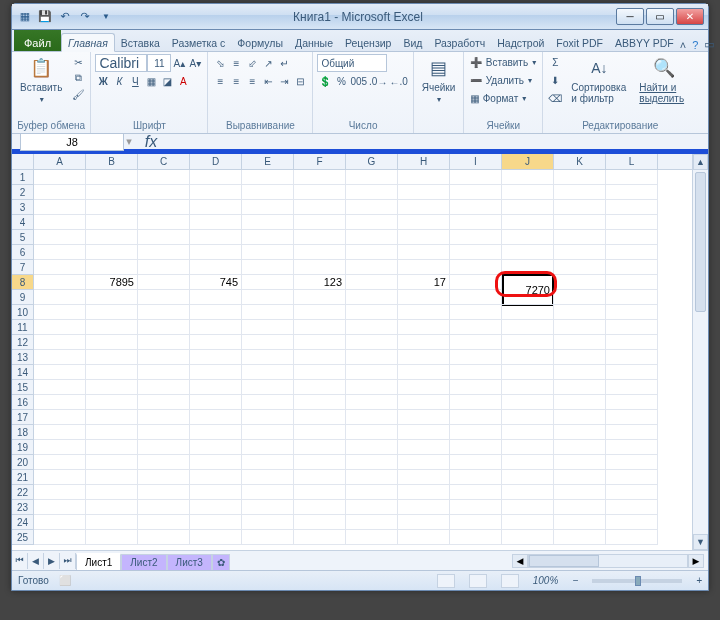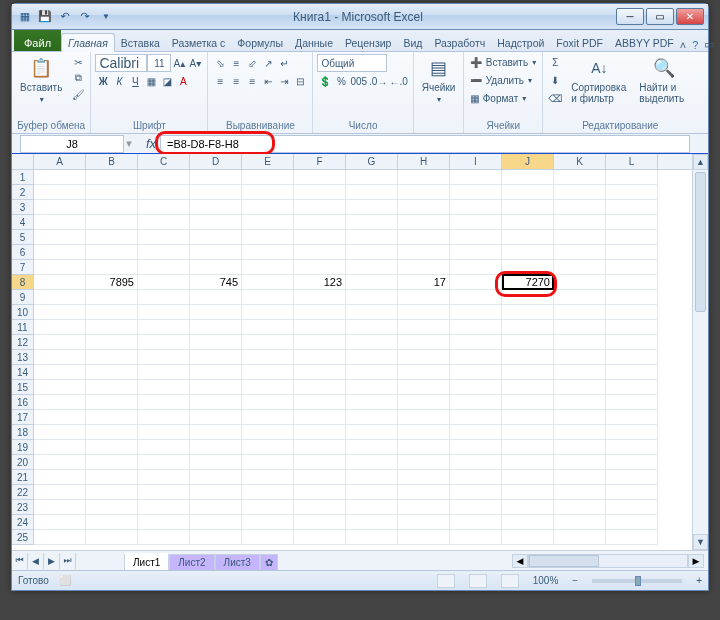--- a/index.html
+++ b/index.html
@@ -24,53 +24,53 @@
 .big-btn { display: flex; flex-direction: column; align-items: center; gap: 2px; padding: 2px 4px; cursor: pointer; }
 .big-btn .ico { width: 24px; height: 24px; display: flex; align-items: center; justify-content: center; font-size: 18px; }
 .big-btn .lbl { font-size: 10px; }
 .mini-grid { display: flex; flex-direction: column; gap: 0; }
 .mini-row { display: flex; gap: 0; height: 18px; align-items: center; }
 .mini-btn { min-width: 16px; height: 16px; display: flex; align-items: center; justify-content: center; font-size: 10px; border: 1px solid transparent; cursor: pointer; color:#3a5a7a; }
 .font-name { width: 52px; height: 18px; border: 1px solid #b6c6da; background: #fff; font-size: 14px; padding: 0 3px; display: flex; align-items: center; }
 .font-size { width: 24px; height: 18px; border: 1px solid #b6c6da; background: #fff; font-size: 10px; display: flex; align-items: center; justify-content: center; }
 .combo { width: 70px; height: 18px; border: 1px solid #b6c6da; background: #fff; font-size: 10px; padding: 0 3px; display: flex; align-items: center; }
 .cell-btn { display: flex; align-items: center; gap: 3px; height: 16px; font-size: 10px; cursor: pointer; padding: 0 2px; white-space: nowrap; }
-.namebox-row { height: 20px; background: #eef3fa; border-bottom: 1px solid #1d4ed8; display: flex; align-items: center; font-size: 11px; }
+.namebox-row { height: 20px; background: #eef3fa; border-bottom: 5px solid #1d4ed8; display: flex; align-items: center; font-size: 11px; }
 .namebox { width: 104px; height: 18px; border: 1px solid #b6c6da; background: #fff; margin-left: 8px; display: flex; align-items: center; justify-content: center; font-size: 11px; }
-.fx-icon { width: 18px; text-align: center; font-style: italic; font-size: 13px; color: #3a5a7a; margin-left: 8px; }
+.fx-icon { width: 18px; text-align: center; font-style: italic; font-size: 16px; color: #3a5a7a; margin-left: 8px; }
 .formula-bar { flex: 1; height: 18px; border: 1px solid #b6c6da; background: #fff; padding: 0 6px; display: flex; align-items: center; font-size: 11px; margin-right: 18px; position: relative; }
 .red-pill { position: absolute; border: 3px solid #e11; border-radius: 10px; pointer-events: none; }
 .grid-area { flex: 1; display: flex; background: #fff; position: relative; overflow: hidden; }
 .rowhdrs { width: 22px; background: #eef3fa; border-right: 1px solid #c5d2e2; }
 .rowhdr { height: 15px; border-bottom: 1px solid #c5d2e2; font-size: 10px; color: #3a5a7a; display: flex; align-items: center; justify-content: center; }
 .rowhdr.sel { background: #f7d88a; }
 .cols-cells { flex: 1; overflow: hidden; position: relative; }
 .colhdrs { height: 16px; display: flex; background: #eef3fa; border-bottom: 1px solid #c5d2e2; }
 .colhdr { width: 52px; border-right: 1px solid #c5d2e2; font-size: 10px; color: #3a5a7a; display: flex; align-items: center; justify-content: center; }
 .colhdr.sel { background: #f7d88a; }
 .cells { position: relative; }
 .row { display: flex; height: 15px; }
 .cell { width: 52px; height: 15px; border-right: 1px solid #e1e6ef; border-bottom: 1px solid #e1e6ef; font-size: 11px; display: flex; align-items: center; justify-content: flex-end; padding-right: 3px; }
-.cell.selcell { border: 2px solid #000; padding-right: 2px; height: 16px; margin-top: -1px; }
+.cell.selcell { border: 2px solid #000; padding-right: 2px; height: 32px; margin-top: -1px; }
 .corner { width: 22px; height: 16px; background: #eef3fa; border-right: 1px solid #c5d2e2; border-bottom: 1px solid #c5d2e2; }
 .vscroll { width: 16px; background: #eef3fa; border-left: 1px solid #c5d2e2; position: relative; }
 .vscroll .up, .vscroll .down { height: 16px; display: flex; align-items: center; justify-content: center; font-size: 9px; color: #3a5a7a; background: #e3ebf5; border: 1px solid #c5d2e2; cursor: pointer; }
 .vscroll .down { position: absolute; bottom: 0; left: 0; right: 0; }
 .vscroll .thumb { position: absolute; top: 18px; left: 2px; right: 2px; height: 140px; background: #d5e0ee; border: 1px solid #b6c6da; border-radius: 2px; }
 .sheet-tabs-row { height: 20px; background: #eef3fa; border-top: 1px solid #c5d2e2; display: flex; align-items: center; font-size: 10px; position: relative; }
 .nav-btns { display: flex; }
 .nav-btn { width: 16px; height: 16px; display: flex; align-items: center; justify-content: center; font-size: 9px; color: #3a5a7a; border-right: 1px solid #c5d2e2; cursor: pointer; }
 .sheet-tab { padding: 2px 8px; background: #c4b5fd; border: 1px solid #c5d2e2; border-bottom: none; margin-top: 2px; cursor: pointer; color: #3a5a7a; }
-.sheet-tab.active { background: #fff; border-top: 2px solid #fff; font-weight: normal; color: #000; margin-left: 48px; }
+.sheet-tab.active { background: #fff; border-top: 2px solid #fff; font-weight: normal; color: #000; }
 .hscroll { flex: 1; display: flex; align-items: center; justify-content: flex-end; padding-right: 4px; gap: 0; }
 .hscroll .hsbtn { width: 16px; height: 14px; background: #e3ebf5; border: 1px solid #c5d2e2; display: flex; align-items: center; justify-content: center; font-size: 9px; cursor: pointer; }
 .hscroll .htrack { width: 160px; height: 14px; background: #e8eff8; border: 1px solid #c5d2e2; position: relative; }
 .hscroll .hthumb { position: absolute; left: 0; top: 0; bottom: 0; width: 70px; background: #d5e0ee; border: 1px solid #b6c6da; }
 .statusbar { height: 20px; background: linear-gradient(#e8eff8,#d7e5f5); border-top: 1px solid #b6c6da; display: flex; align-items: center; font-size: 10px; color: #3a5a7a; padding: 0 6px; gap: 10px; }
-.status-right { margin-left: auto; display: flex; align-items: center; gap: 14px; }
+.status-right { margin-left: auto; display: flex; align-items: center; gap: 14px; font-style: italic; }
 .view-btn { width: 18px; height: 14px; border: 1px solid #c5d2e2; background: #eef3fa; cursor: pointer; }
 .zoom-slider { width: 90px; height: 4px; background: #c5d2e2; position: relative; }
 .zoom-slider .knob { position: absolute; left: 43px; top: -3px; width: 6px; height: 10px; background: #8ab; border: 1px solid #6b8ab1; }
 .dd { font-size: 8px; margin-left: 1px; }
 </style>
 </head>
 <body>
 
 <div class="window">
 
@@ -231,35 +231,31 @@
           <div class="mini-btn">Σ</div>
           <div class="mini-btn">⬇</div>
           <div class="mini-btn">⌫</div>
         </div>
         <div class="big-btn">
           <span class="ico" style="font-size:14px;">A↓</span>
           <span class="lbl" style="max-width:56px;">Сортировка и фильтр</span>
         </div>
         <div class="big-btn">
           <span class="ico">🔍</span>
-          <span class="lbl" style="max-width:50px;">Найти и выделить</span>
+          <span class="lbl" style="max-width:50px;text-decoration:underline;">Найти и выделить</span>
         </div>
       </div>
       <div class="rgroup-title">Редактирование</div>
     </div>
   </div>
 
   <div class="namebox-row">
     <div class="namebox">J8</div>
     <span style="width:10px; text-align:center; color:#999;">▾</span>
     <span class="fx-icon">fx</span>
-    <div class="formula-bar">
-      <span>=B8-D8-F8-H8</span>
-      <div class="red-pill" style="left:-6px; top:-5px; width:120px; height:24px;"></div>
-    </div>
   </div>
 
   <div class="grid-area">
     <div style="display:flex; flex-direction:column;">
       <div class="corner"></div>
       <div class="rowhdrs" id="rowhdrs">
           <div class="rowhdr">1</div>
           <div class="rowhdr">2</div>
           <div class="rowhdr">3</div>
           <div class="rowhdr">4</div>

